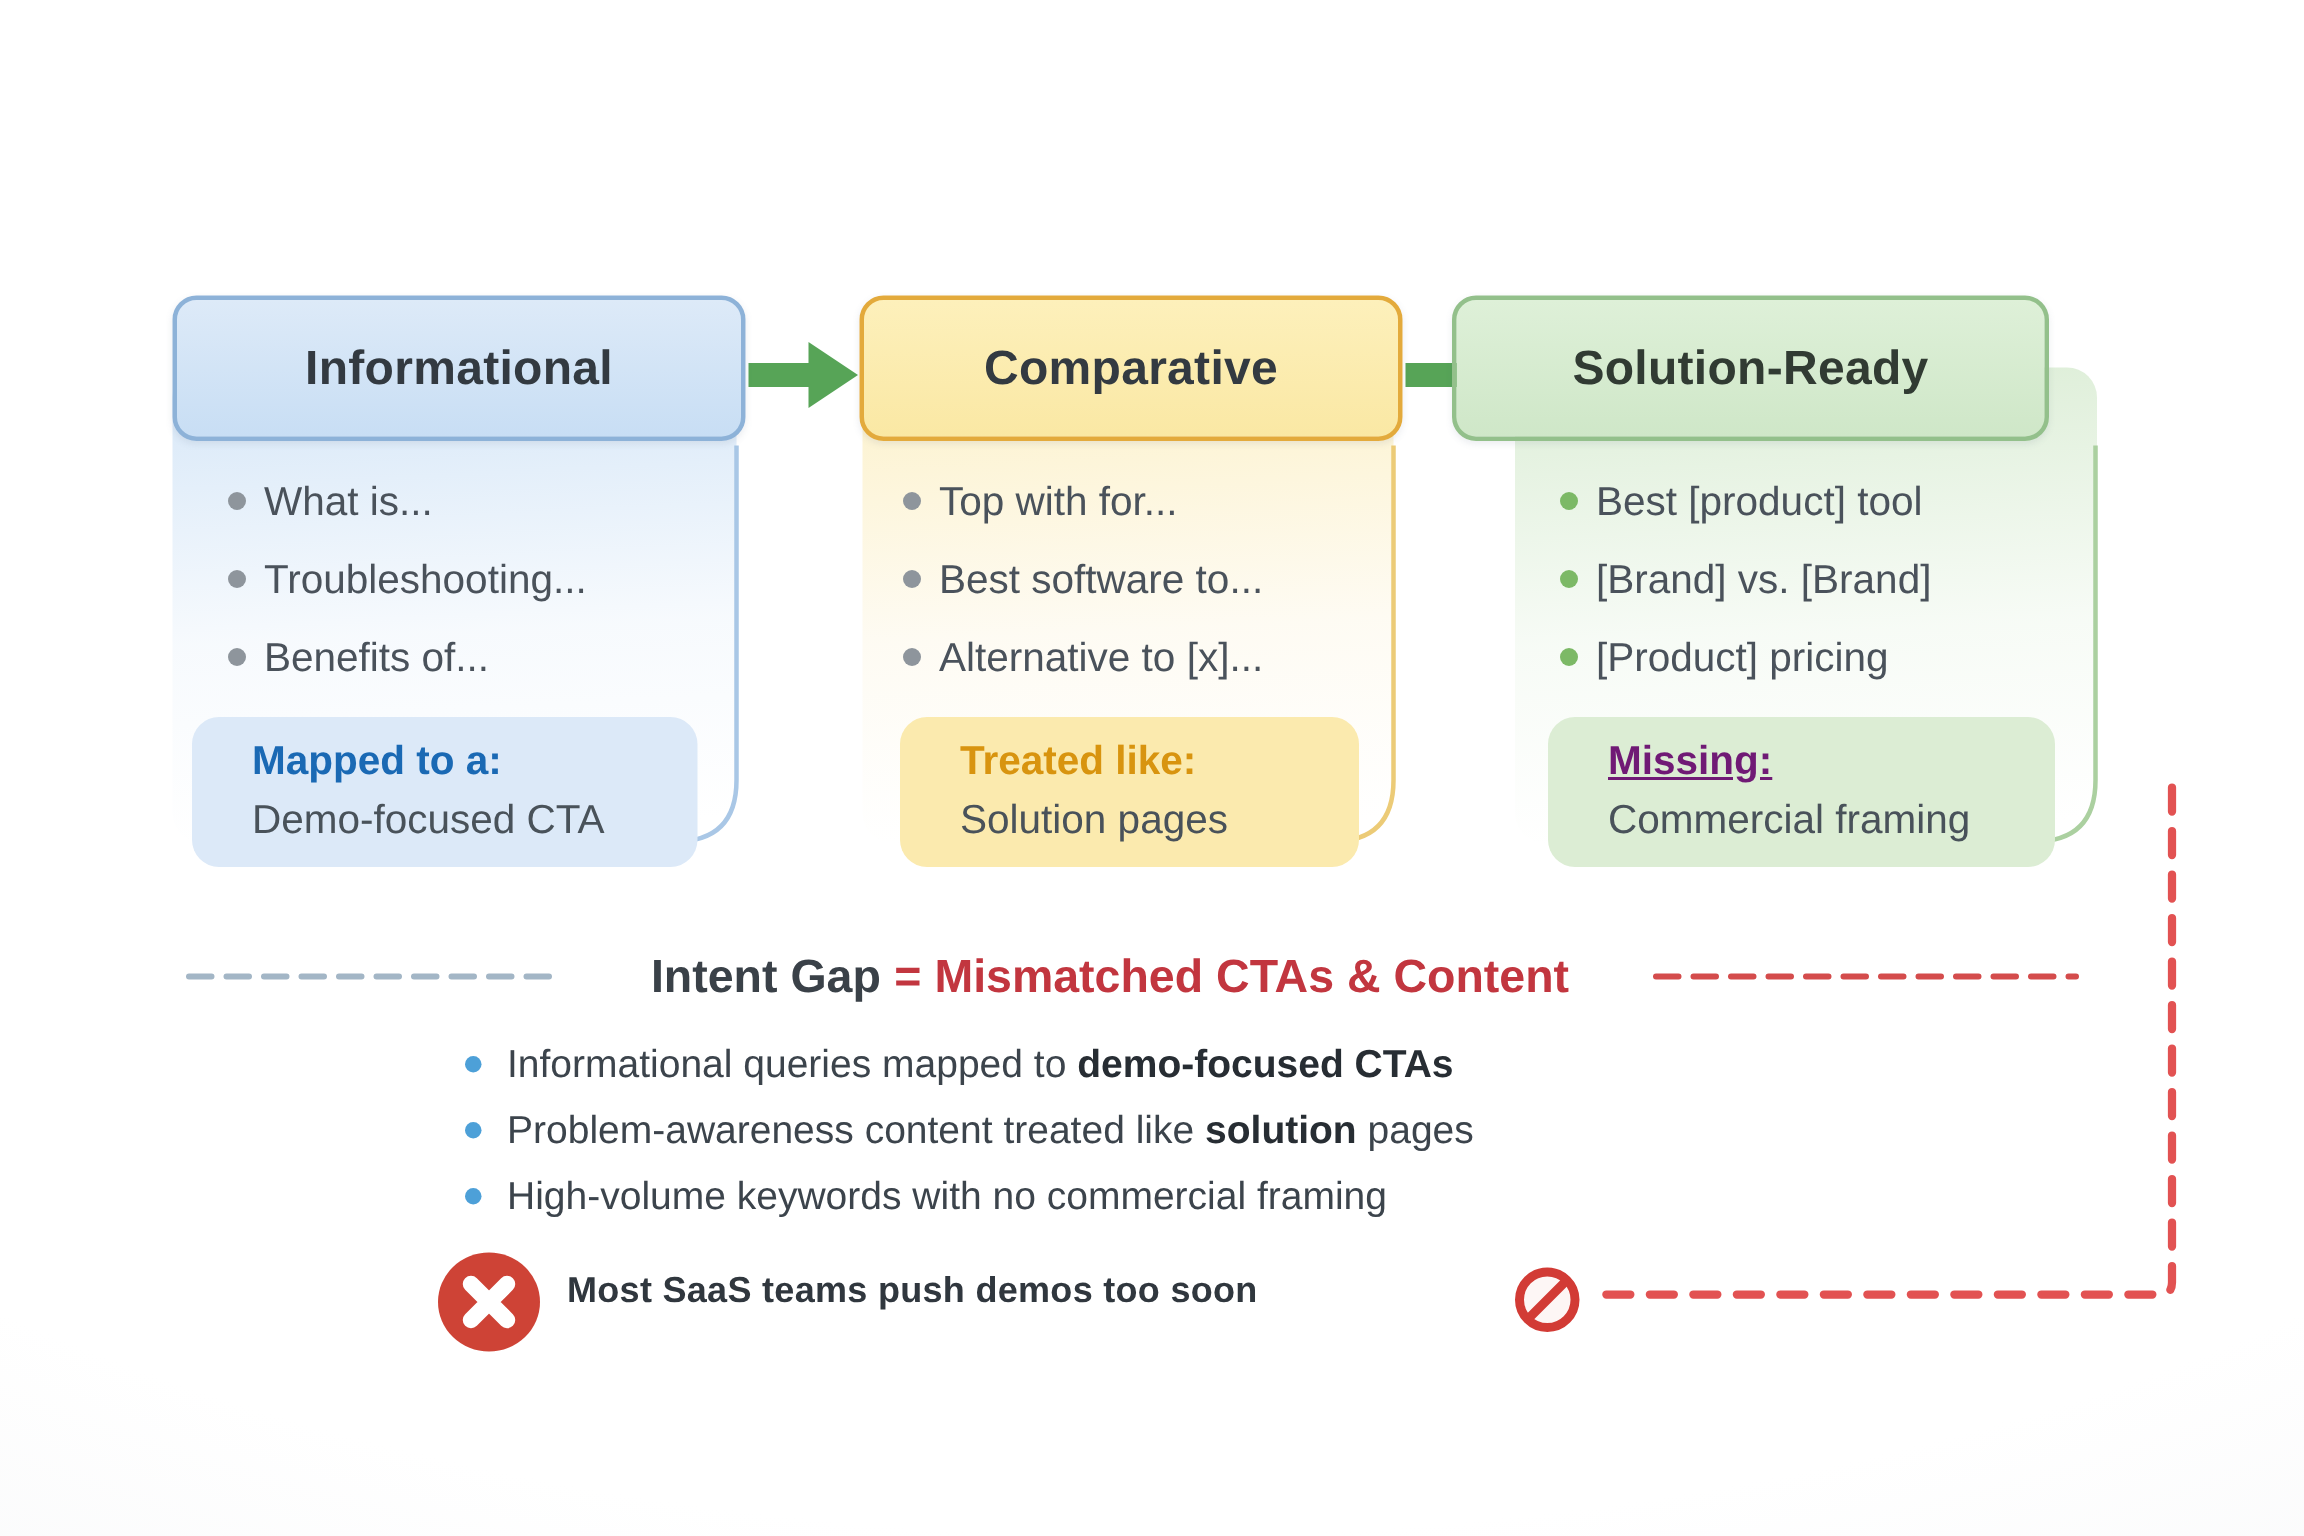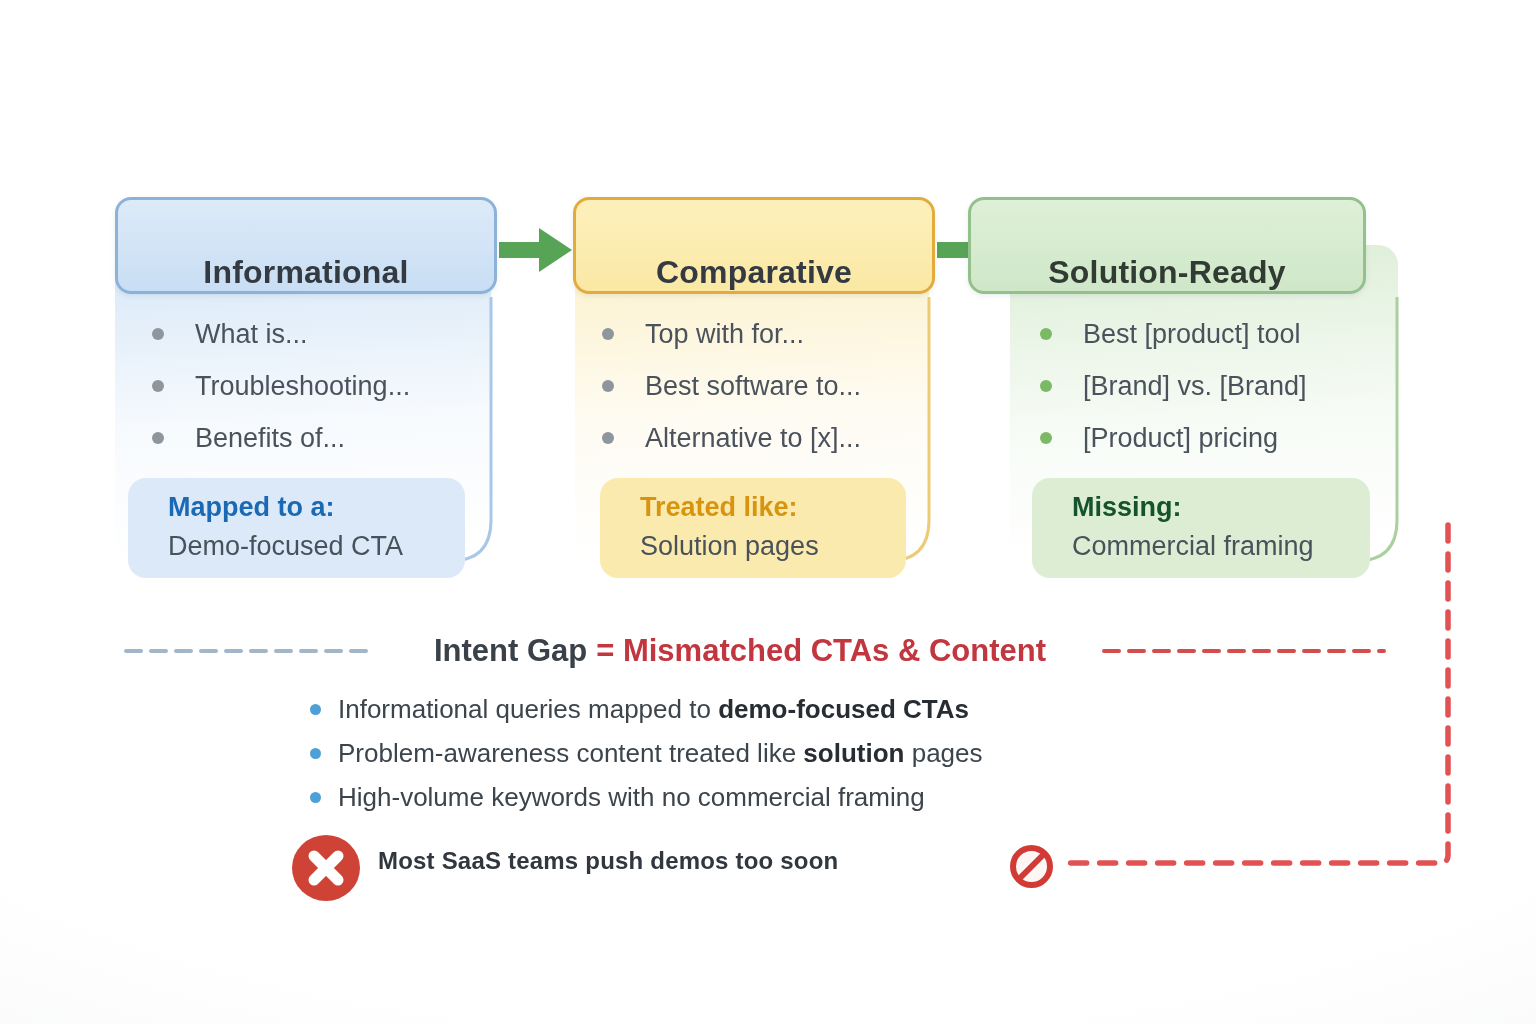--- a/index.html
+++ b/index.html
@@ -12,42 +12,42 @@
 
   
   .panel { position:absolute; top:245px; height:317px; border-radius:20px 20px 44px 20px; }
   .panel-1 { left:115px; width:376px; background:linear-gradient(177deg, rgba(211,229,247,0.95) 0%, rgba(240,246,252,0.55) 55%, rgba(255,255,255,0) 95%); }
   .panel-2 { left:575px; width:354px; background:linear-gradient(177deg, rgba(252,240,197,0.92) 0%, rgba(253,248,233,0.55) 55%, rgba(255,255,255,0) 95%); }
   .panel-3 { left:1010px; width:388px; background:linear-gradient(177deg, rgba(219,237,213,0.95) 0%, rgba(240,248,238,0.55) 55%, rgba(255,255,255,0) 95%); }
 
   
   .stage-header {
     position:absolute; top:197px; height:97px; box-sizing:border-box;
-    border-radius:16px; border:3.5px solid; display:flex; align-items:flex-end; justify-content:center;
+    border-radius:16px; border:3.5px solid; display:flex; align-items:center; justify-content:center;
     font-size:32px; font-weight:bold; color:#333a41; letter-spacing:0.2px;
     box-shadow:0 2px 5px rgba(90,110,130,0.12);
   }
   .h-1 { left:115px; width:382px; border-color:#8db2d8; background:linear-gradient(180deg,#ddeaf8 0%,#c8def4 100%); }
   .h-2 { left:573px; width:362px; border-color:#e3aa3c; background:linear-gradient(180deg,#fdf0bb 0%,#fae8a4 100%); }
   .h-3 { left:968px; width:398px; border-color:#93c08b; background:linear-gradient(180deg,#def0d8 0%,#cfe7c8 100%); color:#313b33; }
 
   
   .bullets { position:absolute; top:308px; margin:0; padding:0; list-style:none; }
   .bl-1 { left:152px; } .bl-2 { left:602px; } .bl-3 { left:1040px; }
-  .bullets li { display:flex; align-items:center; gap:31px; height:52px; font-size:27px; color:#4a525b; }
+  .bullets li { display:flex; align-items:center; gap:12px; height:52px; font-size:27px; color:#4a525b; }
   .dot { width:12px; height:12px; border-radius:50%; background:#8e959c; flex:none; }
   .bl-3 .dot { background:#7cb966; }
 
   
   .callout { position:absolute; top:478px; height:100px; box-sizing:border-box; border-radius:18px; padding:13px 10px 0 40px; }
   .co-1 { left:128px; width:337px; background:#dce9f8; }
   .co-2 { left:600px; width:306px; background:#fbeaae; }
   .co-3 { left:1032px; width:338px; background:#dcedd4; }
   .callout .label { font-size:27px; font-weight:bold; line-height:32px; }
-  .co-1 .label { color:#1a69b4; } .co-2 .label { color:#d8940f; } .co-3 .label { color:#14532d; }
+  .co-1 .label { color:#1a69b4; } .co-2 .label { color:#d8940f; } .co-3 .label { color:#701a75;text-decoration:underline; }
   .callout .text { font-size:27px; color:#49525a; line-height:32px; margin-top:7px; }
 
   
   .gap-title { position:absolute; top:633px; left:740px; transform:translateX(-50%); white-space:nowrap; font-size:31px; font-weight:bold; }
   .gt-dark { color:#3a4148; margin-right:9px; }
   .gt-red  { color:#c2363f; }
 
   .gap-bullets { position:absolute; left:310px; top:687px; }
   .gap-row { display:flex; align-items:center; gap:17px; height:44px; font-size:26px; color:#3c444c; }
   .gdot { width:11px; height:11px; border-radius:50%; background:#4da0d8; flex:none; }

